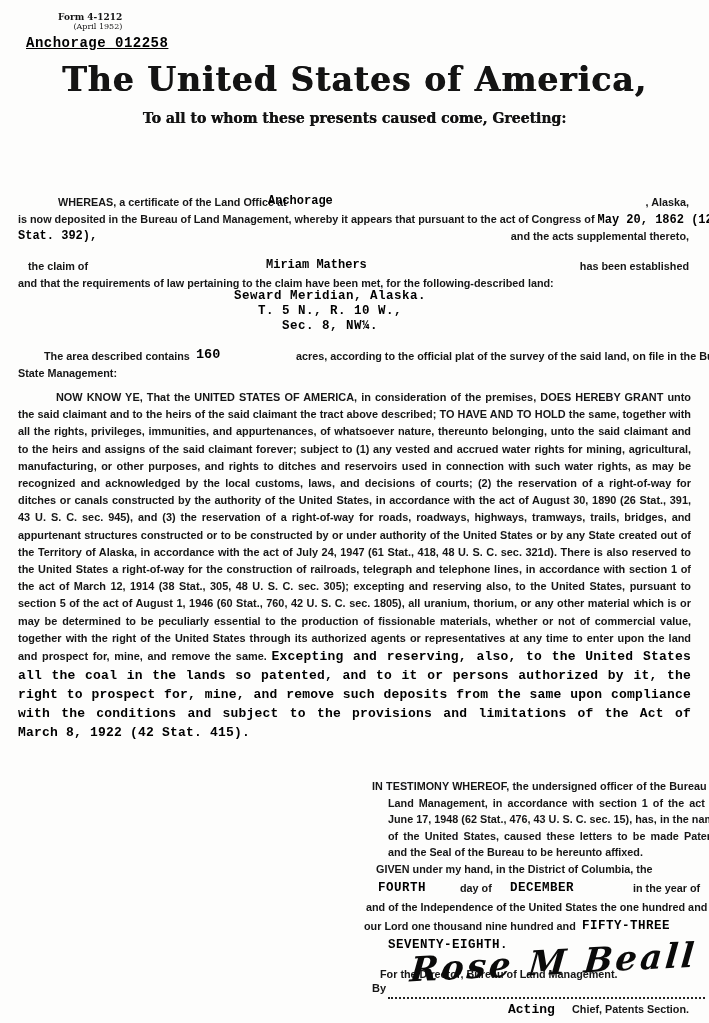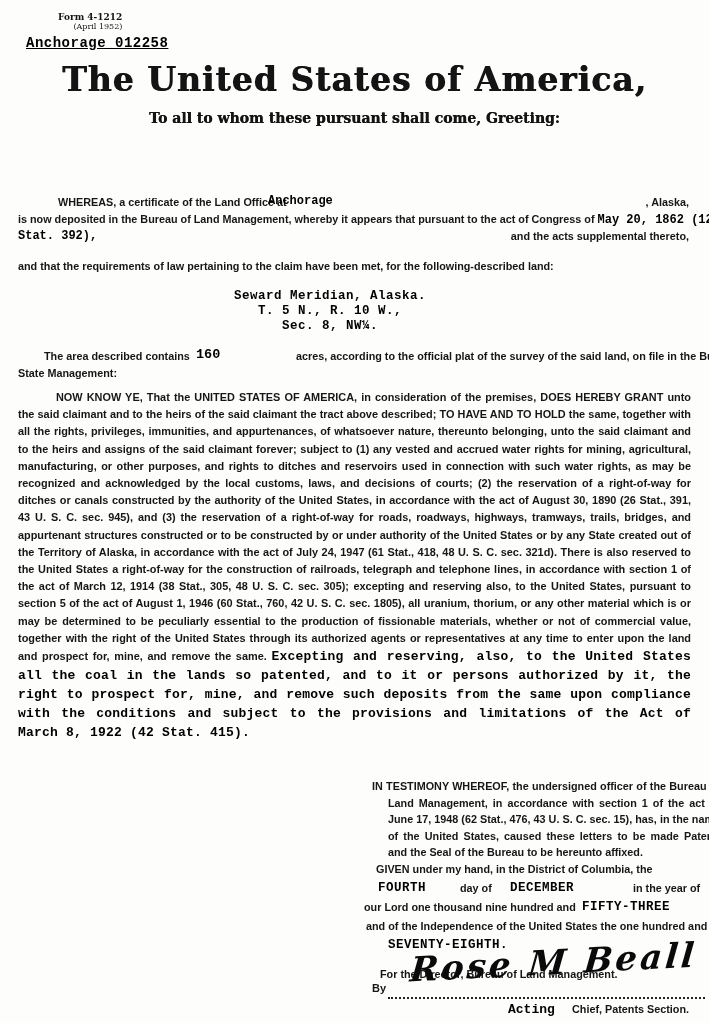--- a/index.html
+++ b/index.html
@@ -78,39 +78,44 @@
 <div class="page">
 
   <div class="form-header serif">
     <div>Form 4-1212</div>
     <div class="sub">(April 1952)</div>
   </div>
 
   <div class="serial typed">Anchorage 012258</div>
 
   <div class="doc-title serif">The United States of America,</div>
-  <div class="doc-sub serif">To all to whom these pursuant shall come, Greeting:</div>
+  <div class="doc-sub serif">To all to whom these presents caused come, Greeting:</div>
 
   <div class="body-block whereas printed">
     <div class="line">
       <span class="abs" style="left:40px">WHEREAS, a certificate of the Land Office at</span>
       <span class="abs typed inline-typed" style="left:250px;top:-1px">Anchorage</span>
       <span class="abs r0">, Alaska,</span>
     </div>
     <div class="line">
       <span>is now deposited in the Bureau of Land Management, whereby it appears that pursuant to the act of Congress of</span>
       <span class="typed inline-typed">May 20, 1862 (12</span>
     </div>
     <div class="line">
       <span class="abs typed inline-typed" style="left:0">Stat. 392),</span>
       <span class="abs r0">and the acts supplemental thereto,</span>
     </div>
   </div>
 
   <div class="body-block claim printed">
+    <div class="line">
+      <span class="abs" style="left:10px">the claim of</span>
+      <span class="abs typed inline-typed" style="left:248px;top:-1px">Miriam Mathers</span>
+      <span class="abs r0">has been established</span>
+    </div>
     <div class="line">
       <span>and that the requirements of law pertaining to the claim have been met, for the following-described land:</span>
     </div>
   </div>
 
   <div class="land-desc typed">
     <div>Seward Meridian, Alaska.</div>
     <div>T. 5 N., R. 10 W.,</div>
     <div>Sec. 8, NW¼.</div>
   </div>
@@ -137,25 +142,25 @@
     <div class="gl">
       <span class="abs" style="left:16px">GIVEN under my hand, in the District of Columbia, the</span>
     </div>
     <div class="gl">
       <span class="abs typed gt" style="left:18px">FOURTH</span>
       <span class="abs" style="left:100px">day of</span>
       <span class="abs typed gt" style="left:150px">DECEMBER</span>
       <span class="abs" style="left:273px">in the year of</span>
     </div>
     <div class="gl">
+      <span class="abs" style="left:6px">and of the Independence of the United States the one hundred and</span>
+    </div>
+    <div class="gl">
       <span class="abs" style="left:4px">our Lord one thousand nine hundred and</span>
       <span class="abs typed gt" style="left:222px">FIFTY-THREE</span>
-    </div>
-    <div class="gl">
-      <span class="abs" style="left:6px">and of the Independence of the United States the one hundred and</span>
     </div>
     <div class="gl">
       <span class="abs typed gt" style="left:28px">SEVENTY-EIGHTH.</span>
     </div>
     <div class="for-director">For the Director, Bureau of Land Management.</div>
   </div>
 
   <div class="sig-area">
     <span class="by-label printed">By</span>
     <span class="sig-line"></span>

